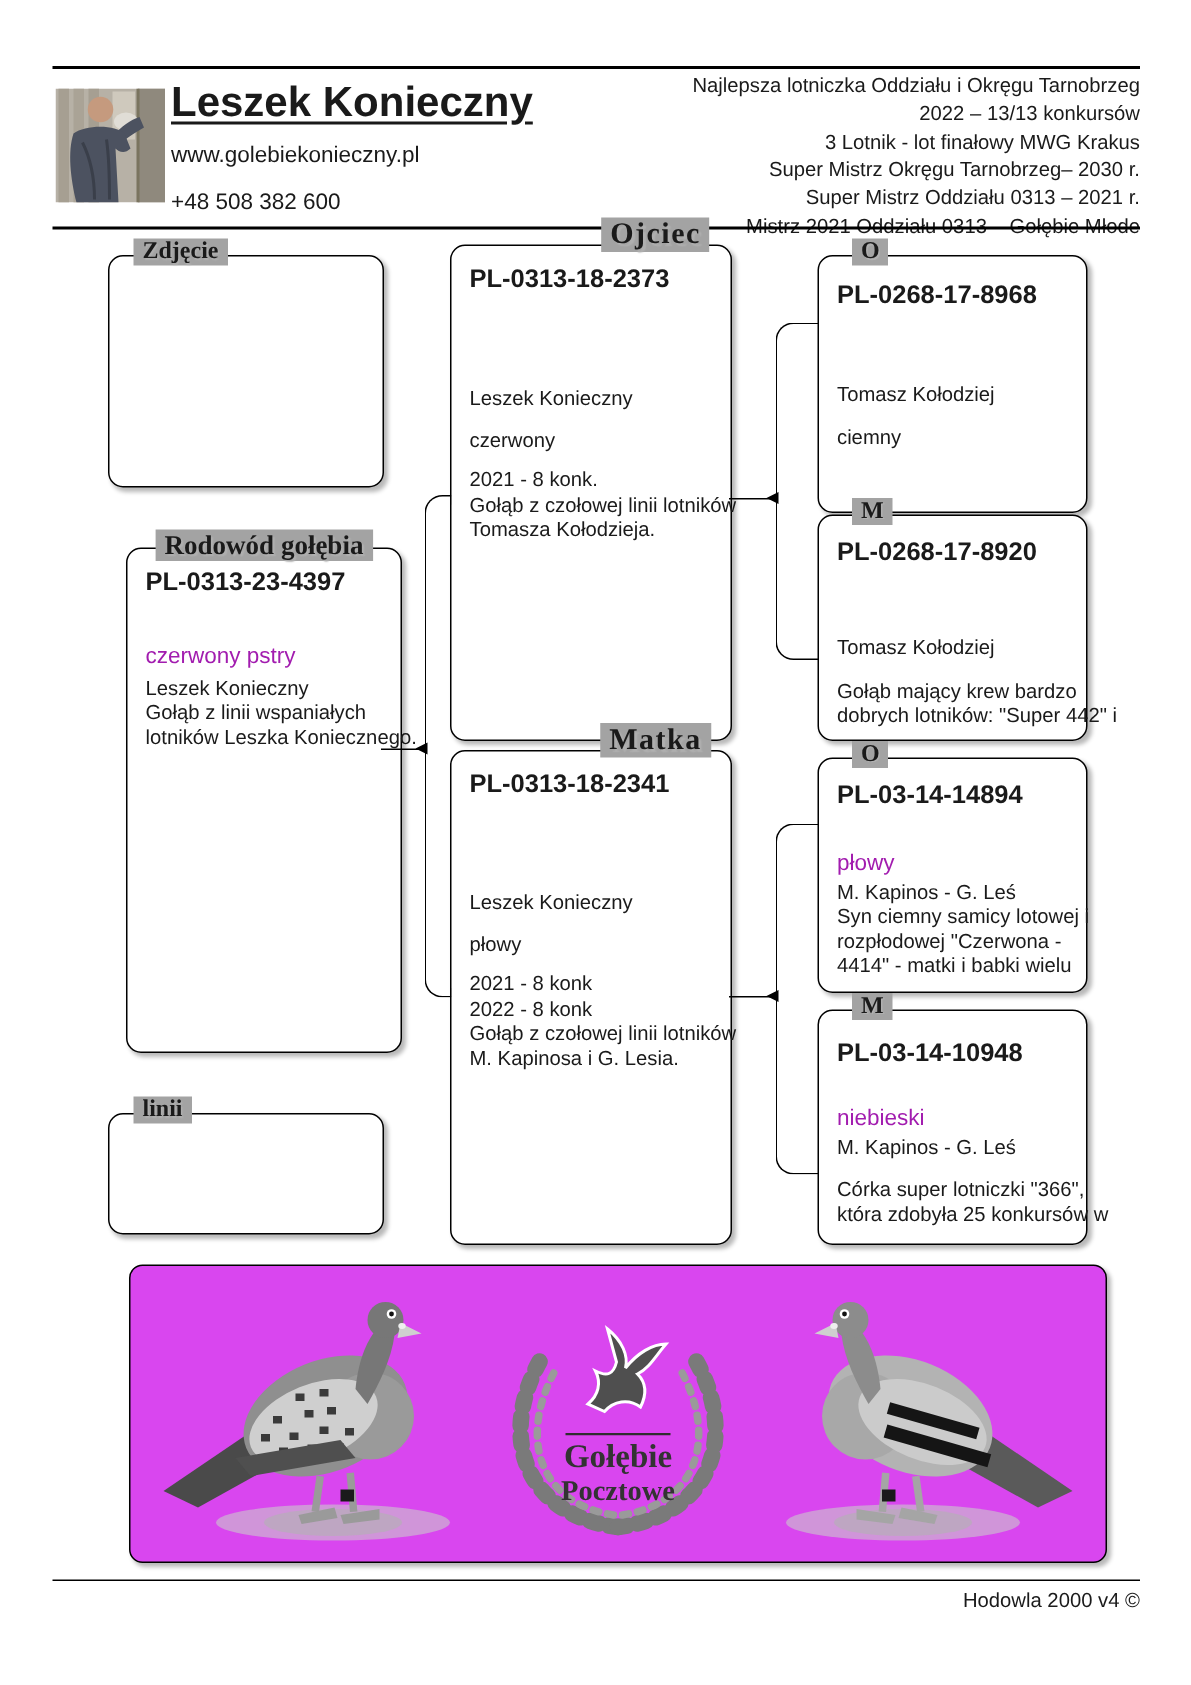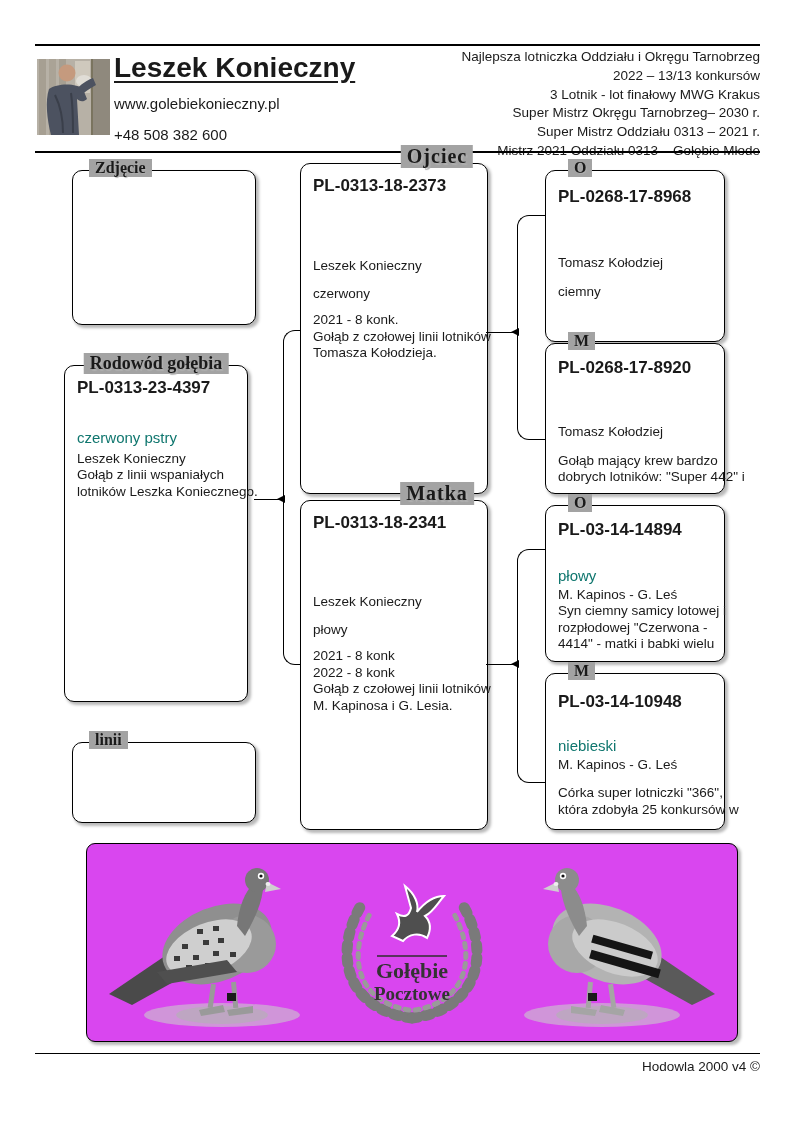--- a/index.html
+++ b/index.html
@@ -22,21 +22,21 @@
   .pbox-label{position:absolute;background:#a3a3a3;font-family:Liberation Serif, serif;
         font-weight:bold;color:#1a1a1a;padding:0 6px;white-space:nowrap;}
   .lbl-lg{font-size:20px;top:-19px;left:50%;transform:translateX(-50%);
         text-shadow:2px 2px 1px #b0b0b0;letter-spacing:1px;margin-left:43px;}
   .lbl-md{font-size:18px;top:-13px;left:50%;transform:translateX(-50%);
         text-shadow:1.5px 1.5px 1px #b0b0b0;}
   .lbl-sm{font-size:16px;top:-12px;left:16px;text-shadow:1px 1px 1px #b0b0b0;}
   .lbl-xs{font-size:16px;top:-12px;left:22px;text-shadow:1px 1px 0 #b0b0b0;}
   .ring{font-size:17px;font-weight:bold;margin:12px 0 0 12px;white-space:nowrap;}
   .line{font-size:13.5px;margin-left:12px;line-height:16.5px;white-space:nowrap;min-height:16.5px;}
-  .blue{color:#0f766e;font-size:15px;}
+  .blue{color:#a21caf;font-size:15px;}
 
   
   .bracket{position:absolute;border-left:1.5px solid #000;border-top:1.5px solid #000;
         border-bottom:1.5px solid #000;border-radius:12px 0 0 12px;}
   .stub{position:absolute;height:0;border-top:1.5px solid #000;}
   .arrow{position:absolute;width:0;height:0;border-top:4.5px solid transparent;
         border-bottom:4.5px solid transparent;border-right:8px solid #000;}
 
   
   .banner{position:absolute;left:86px;top:843px;width:650px;height:197px;background:#d946ef;
@@ -78,21 +78,21 @@
     <div>Super Mistrz Oddziału 0313 – 2021 r.</div>
     <div>Mistrz 2021 Oddziału 0313 – Gołębie Młode</div>
   </div>
 
   <div class="rule" style="top:151px"></div>
 
   <div class="pbox" style="left:72px;top:170px;width:182px;height:153px">
     <div class="pbox-label lbl-sm">Zdjęcie</div>
   </div>
 
-  <div class="pbox" style="left:64px;top:365px;width:182px;height:335px">
+  <div class="pbox" style="left:84px;top:365px;width:182px;height:335px">
     <div class="pbox-label lbl-md">Rodowód gołębia</div>
     <div class="ring">PL-0313-23-4397</div>
     <div class="line blue" style="margin-top:32px">czerwony pstry</div>
     <div class="line" style="margin-top:4px">Leszek Konieczny</div>
     <div class="line">Gołąb z linii wspaniałych</div>
     <div class="line">lotników Leszka Koniecznego.</div>
   </div>
 
   <div class="pbox" style="left:72px;top:742px;width:182px;height:79px">
     <div class="pbox-label lbl-sm">linii</div>

